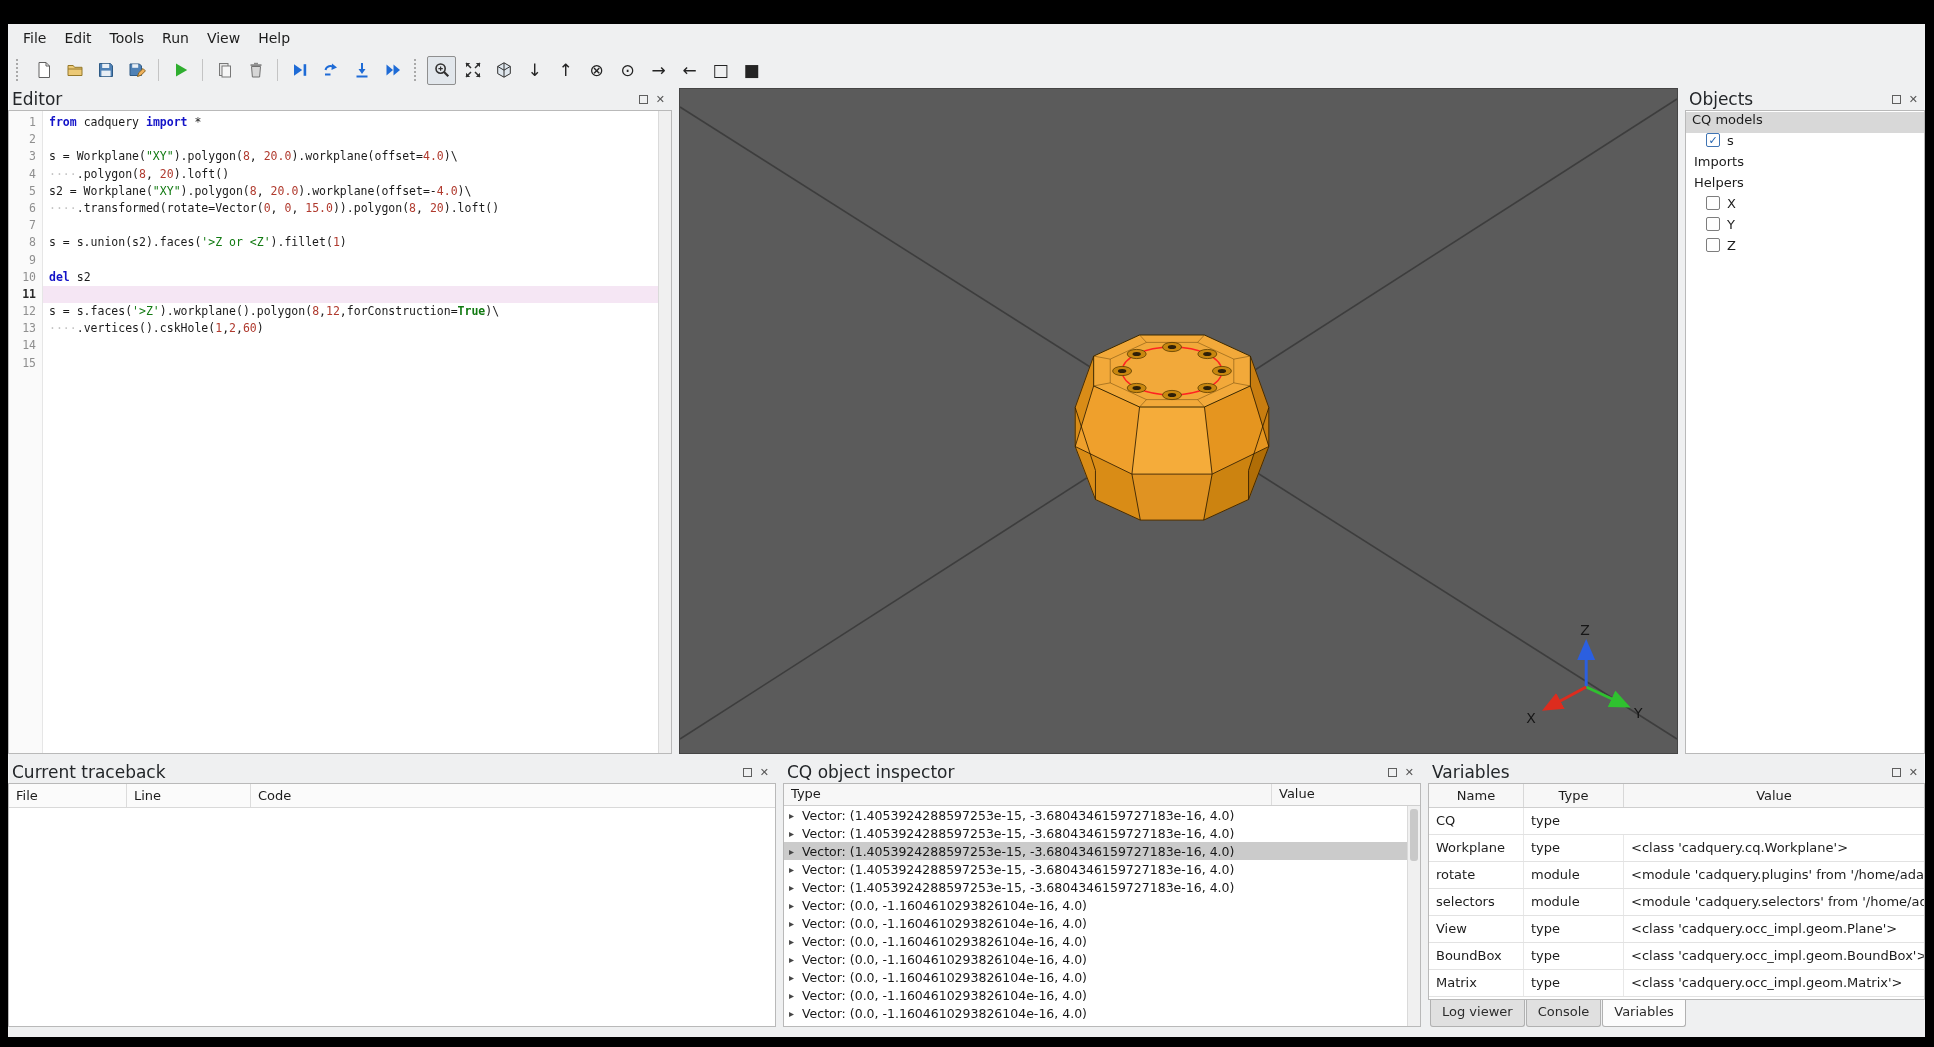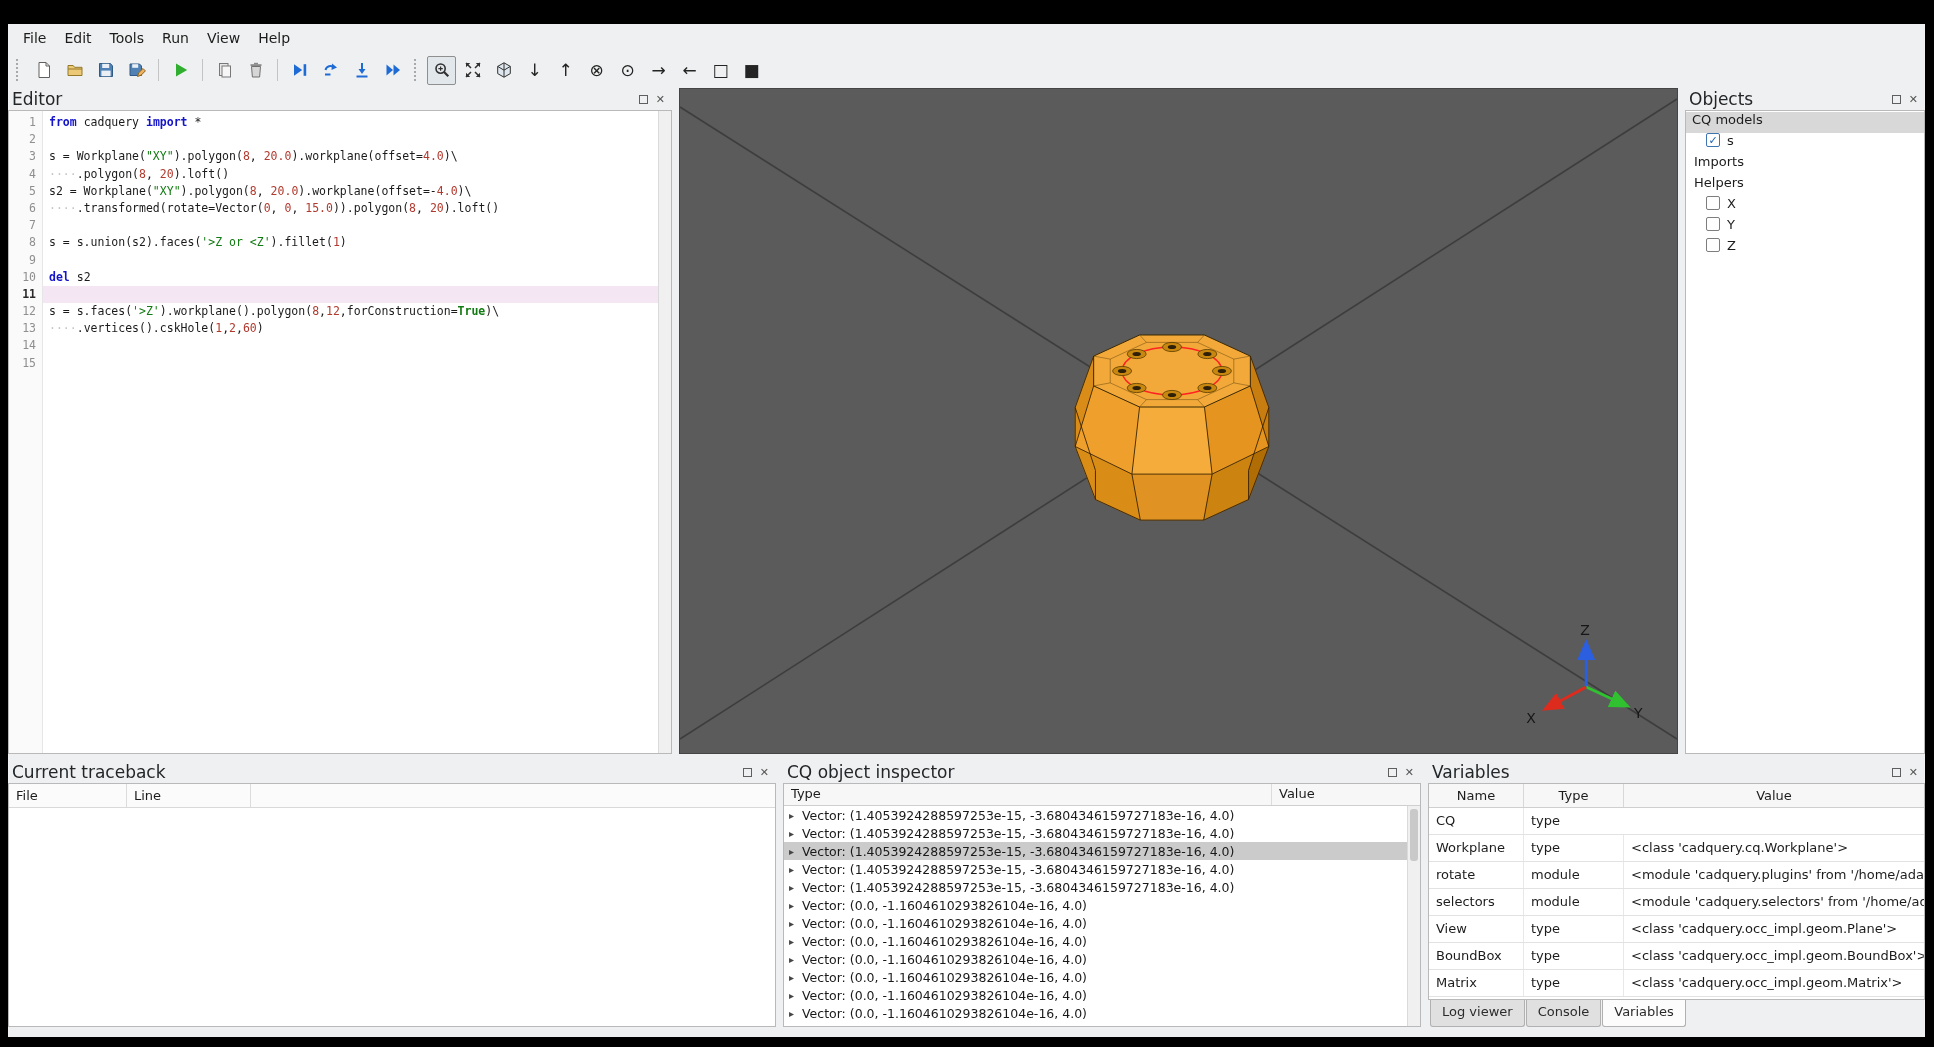--- a/index.html
+++ b/index.html
@@ -433,20 +433,21 @@
         <span class="panel-title">Current traceback</span>
         <span class="head-icons">
           <span class="hi float"></span>
           <span class="hi">✕</span>
         </span>
       </header>
       <div class="panel-body">
         <div class="tb-cols">
           <div class="tb-col file">File</div>
           <div class="tb-col line">Line</div>
+          <div class="tb-col code">Code</div>
         </div>
         <div class="tb-body"></div>
       </div>
     </section>
 
     <section class="panel" id="inspector-panel">
       <header class="panel-head">
         <span class="panel-title">CQ object inspector</span>
         <span class="head-icons">
           <span class="hi float"></span>

